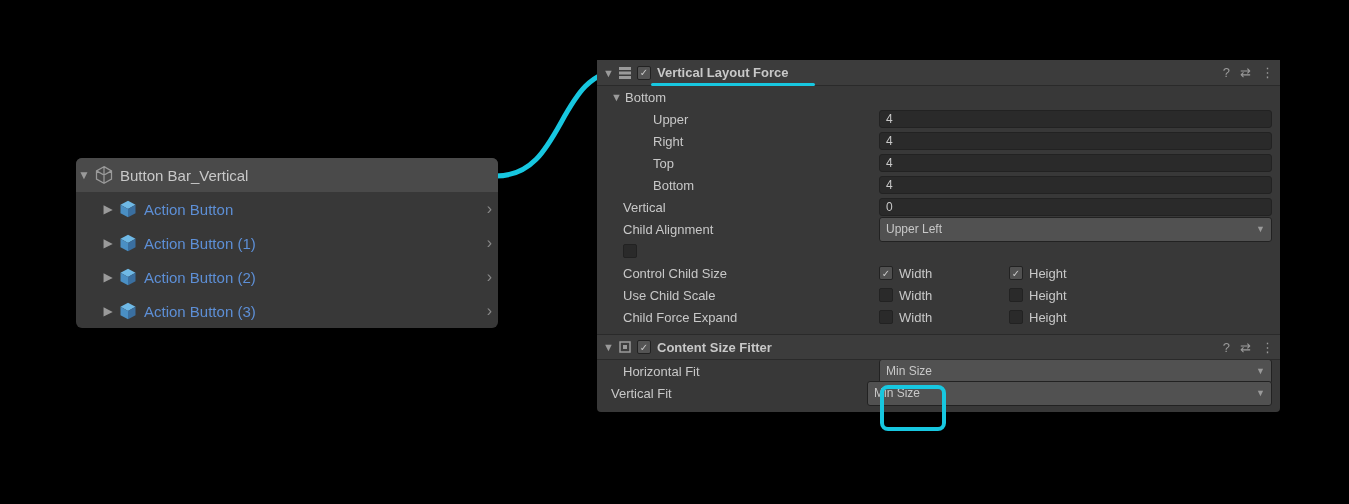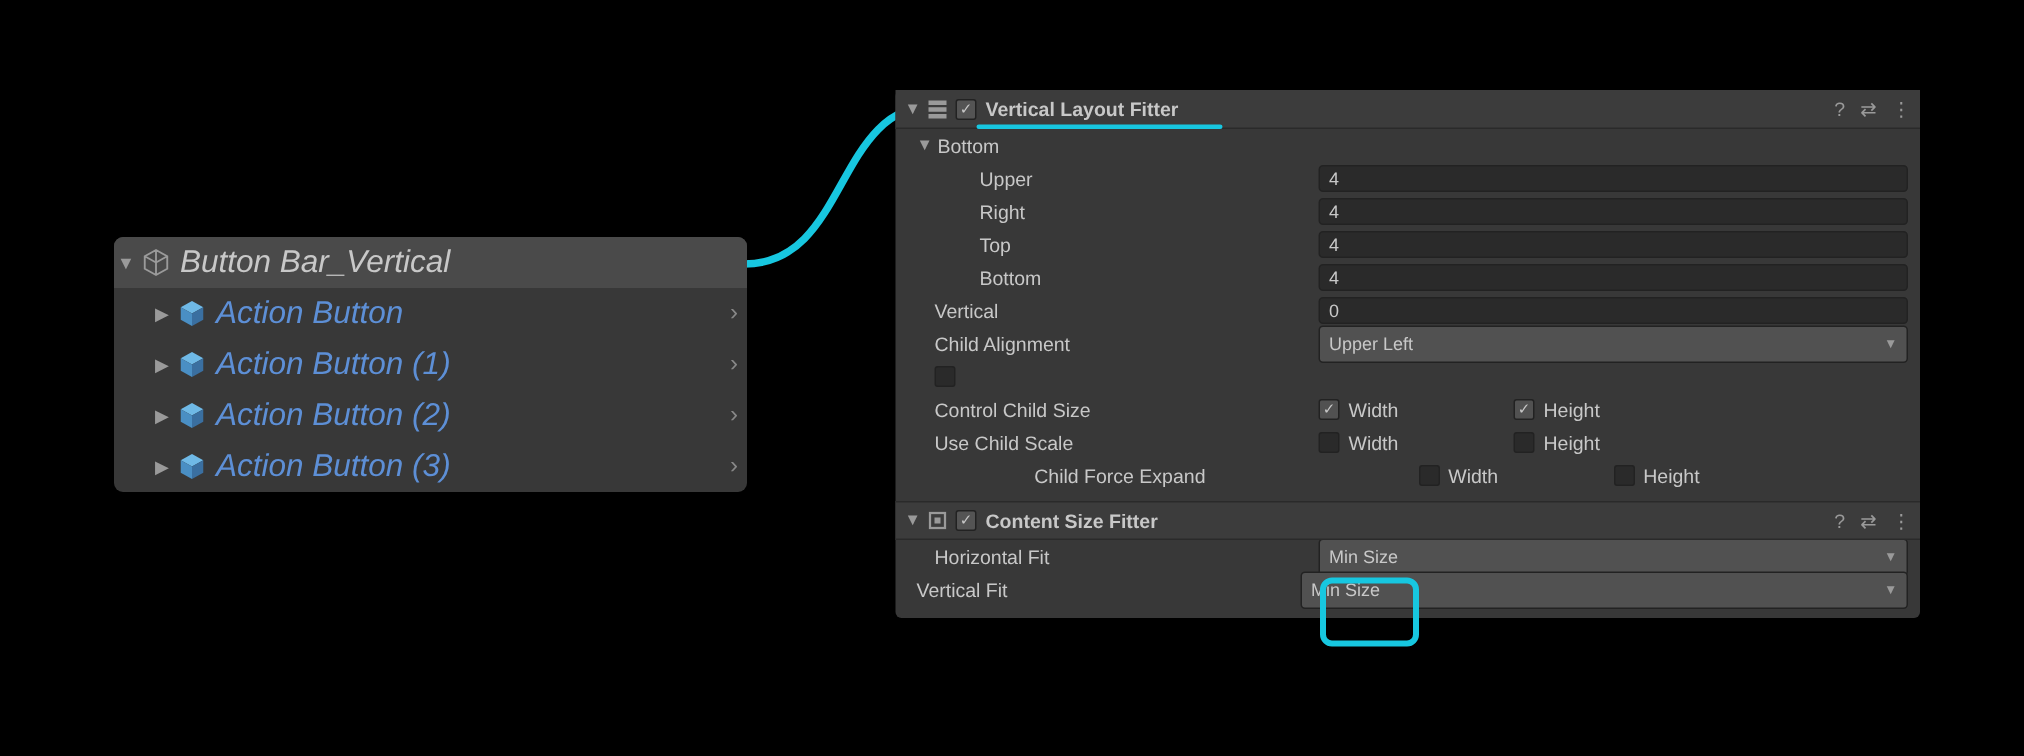--- a/index.html
+++ b/index.html
@@ -5,21 +5,21 @@
 * { box-sizing: border-box; margin: 0; padding: 0; font-family: -apple-system, Arial, sans-serif; }
 body { background: #000; width: 1349px; height: 504px; position: relative; overflow: hidden; }
 
 
 .hierarchy { position: absolute; left: 76px; top: 158px; width: 422px; background: #383838; border-radius: 6px; overflow: hidden; }
 .h-row { display: flex; align-items: center; height: 34px; padding: 0 6px 0 0; cursor: pointer; }
 .h-row.parent { background: #4a4a4a; }
 .h-row.child { padding-left: 24px; }
 .h-arrow { width: 16px; display: flex; justify-content: center; color: #9a9a9a; font-size: 12px; }
 .h-icon { width: 24px; height: 24px; display: flex; align-items: center; justify-content: center; margin-right: 4px; }
-.h-label { flex: 1; font-size: 21px; color: #c8c8c8; font-style: italic; }
+.h-label { flex: 1; font-size: 15px; color: #c8c8c8; }
 .h-label.prefab { color: #5d8fd6; }
 .h-chev { color: #888; font-size: 16px; }
 
 
 .cube-outline { width: 20px; height: 20px; }
 
 .cube-prefab { width: 20px; height: 20px; }
 
 
 .inspector { position: absolute; left: 597px; top: 60px; width: 683px; background: #383838; border-radius: 4px; font-size: 13px; color: #c8c8c8; }
@@ -123,21 +123,21 @@
   <div class="comp-header">
     <span class="tog">▼</span>
     <span class="comp-icon">
       <svg width="14" height="14" viewBox="0 0 14 14">
           <rect x="1" y="1" width="12" height="3" fill="#9a9a9a"></rect>
           <rect x="1" y="5.5" width="12" height="3" fill="#9a9a9a"></rect>
           <rect x="1" y="10" width="12" height="3" fill="#9a9a9a"></rect>
         </svg>
     </span>
     <span class="chk">✓</span>
-    <span class="comp-name">Vertical Layout Fitter</span>
+    <span class="comp-name">Vertical Layout Force</span>
     <span class="ctrl">?</span>
     <span class="ctrl">⇄</span>
     <span class="ctrl">⋮</span>
     <span class="underline-cyan" style="left:54px; bottom:-1px; width:164px;"></span>
   </div>
 
   <div class="section-header">
     <span class="tog">▼</span>
     <span>Bottom</span>
   </div>
@@ -196,21 +196,21 @@
     <span class="prop-label">Use Child Scale</span>
     <div class="chk-pair">
         <span class="prop-chk"></span>
         <span>Width</span>
       </div>
     <div class="chk-pair">
         <span class="prop-chk"></span>
         <span>Height</span>
       </div>
   </div>
-  <div class="prop-row spc" style="margin-bottom:6px;justify-content:center;">
+  <div class="prop-row spc" style="margin-bottom:6px;">
     <span class="prop-label">Child Force Expand</span>
     <div class="chk-pair">
         <span class="prop-chk"></span>
         <span>Width</span>
       </div>
     <div class="chk-pair">
         <span class="prop-chk"></span>
         <span>Height</span>
       </div>
   </div>

